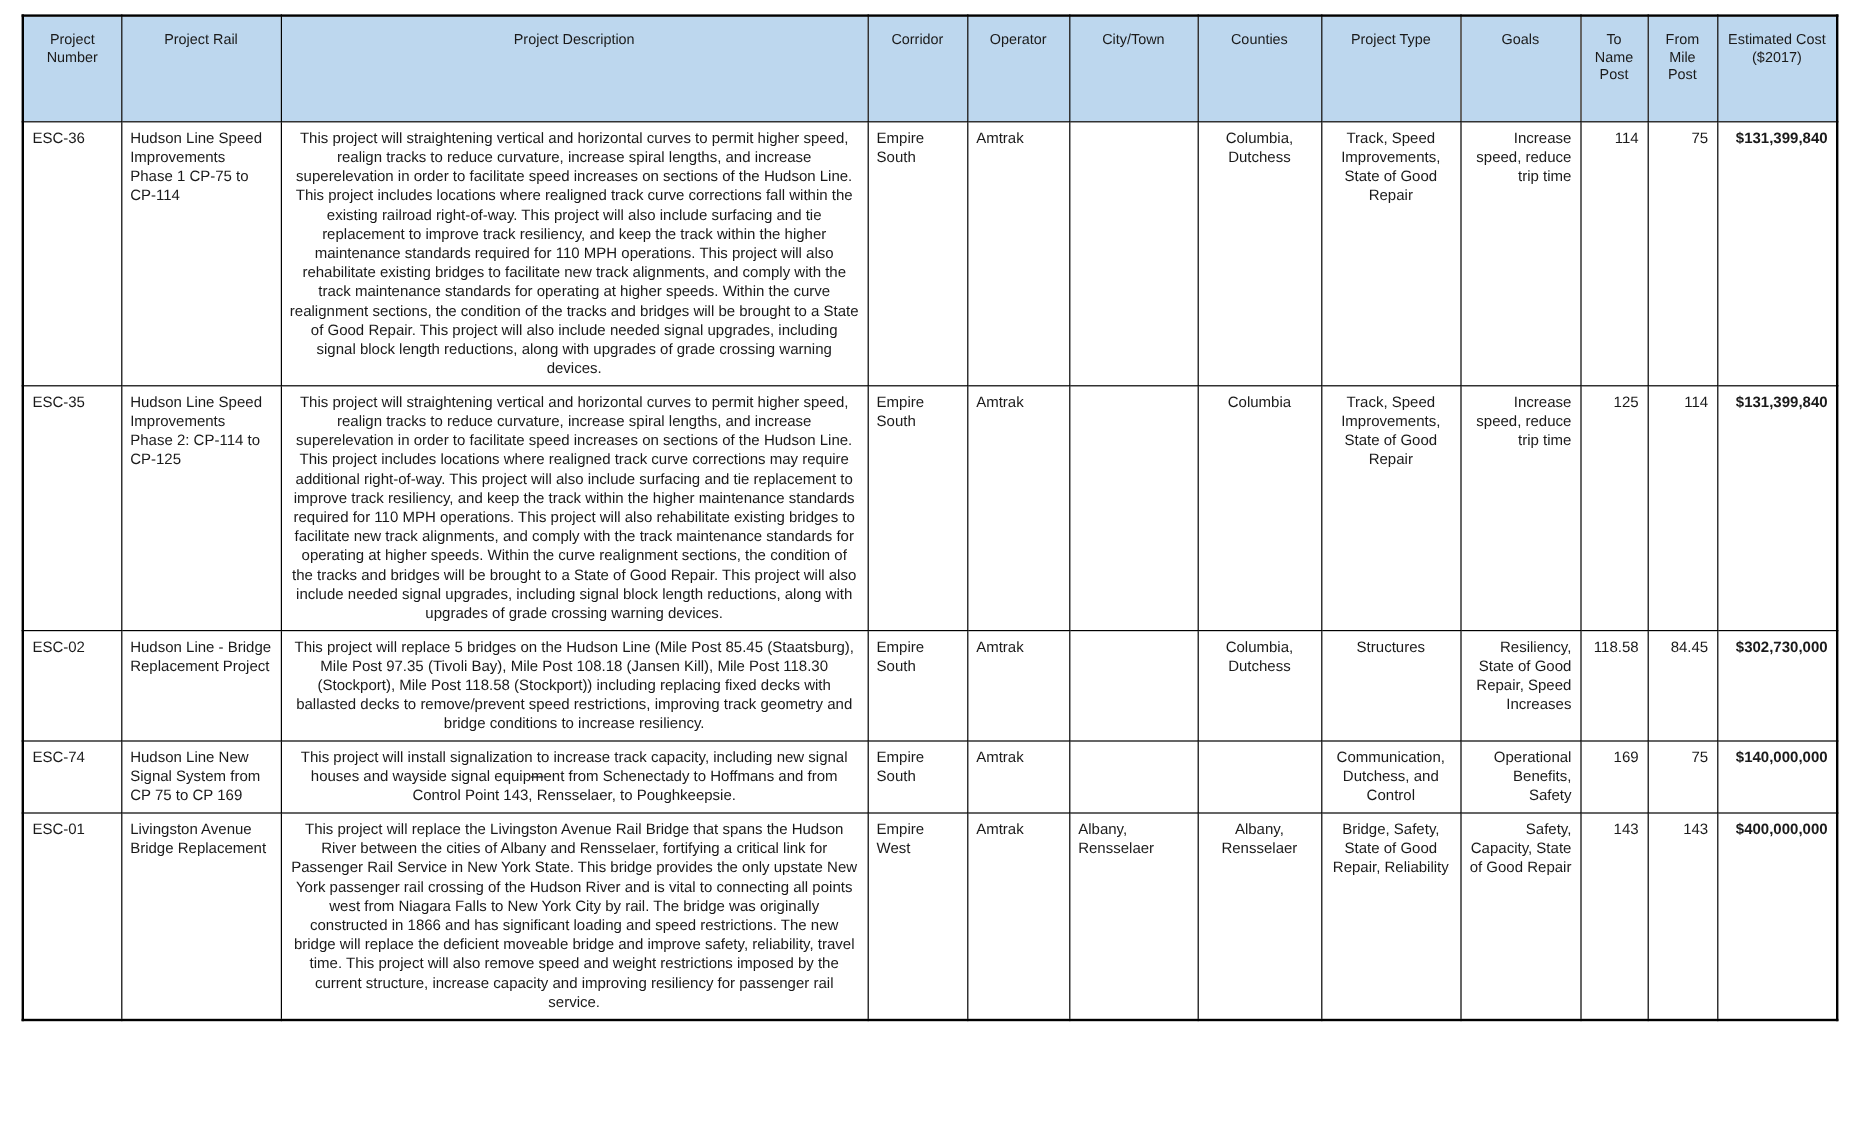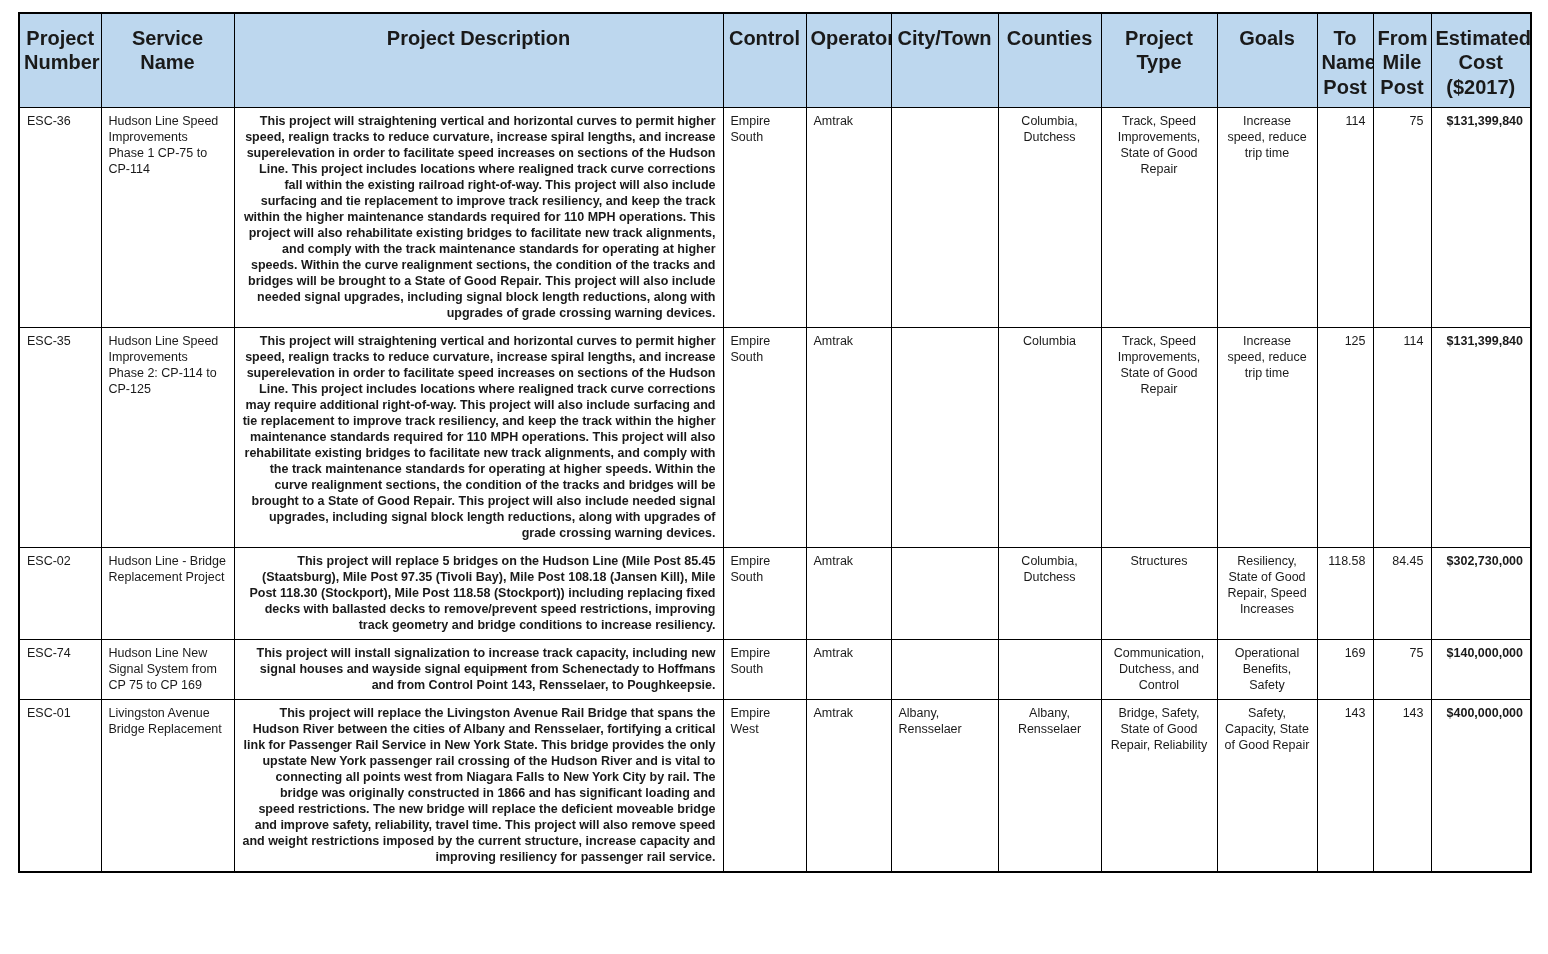--- a/index.html
+++ b/index.html
@@ -24,42 +24,42 @@
     border: 2px solid #000;
   }
   table.projects th, table.projects td {
     border: 1.5px solid #000;
     vertical-align: top;
     box-sizing: border-box;
     overflow: hidden;
   }
   table.projects th {
     background: #BDD7EE;
-    font-weight: bold;
-    font-size: 20px;
+    font-weight: normal;
+    font-size: 12px;
     line-height: 1.22;
     text-align: center;
     padding: 12px 4px 8px 4px;
     height: 88px;
   }
   table.projects td {
     font-size: 12.5px;
     line-height: 16px;
     padding: 5px 7px 6px 7px;
   }
   
   td.col-project_number { text-align: left; }
   td.col-project_name   { text-align: left; }
-  td.col-description    { text-align: right; font-weight: bold; }
+  td.col-description    { text-align: center; }
   td.col-corridor       { text-align: left; }
   td.col-operator       { text-align: left; }
   td.col-city_town      { text-align: left; }
   td.col-counties       { text-align: center; }
   td.col-project_type   { text-align: center; }
-  td.col-goals          { text-align: center; }
+  td.col-goals          { text-align: right; }
   td.col-to_mile_post   { text-align: right; padding-right: 8px; }
   td.col-from_mile_post { text-align: right; padding-right: 8px; }
   td.col-estimated_cost { text-align: right; font-weight: bold; padding-right: 8px; }
   .strike { text-decoration: line-through; }
 </style>
 </head>
 <body>
 
 <div class="page">
   <table class="projects">
@@ -73,23 +73,23 @@
       <col style="width:103px">
       <col style="width:116px">
       <col style="width:100px">
       <col style="width:56px">
       <col style="width:58px">
       <col style="width:100px">
     </colgroup>
     <thead>
       <tr>
         <th>Project Number</th>
-        <th>Service Name</th>
+        <th>Project Rail</th>
         <th>Project Description</th>
-        <th>Control</th>
+        <th>Corridor</th>
         <th>Operator</th>
         <th>City/Town</th>
         <th>Counties</th>
         <th>Project Type</th>
         <th>Goals</th>
         <th>To Name Post</th>
         <th>From Mile Post</th>
         <th>Estimated Cost ($2017)</th>
       </tr>
     </thead>

